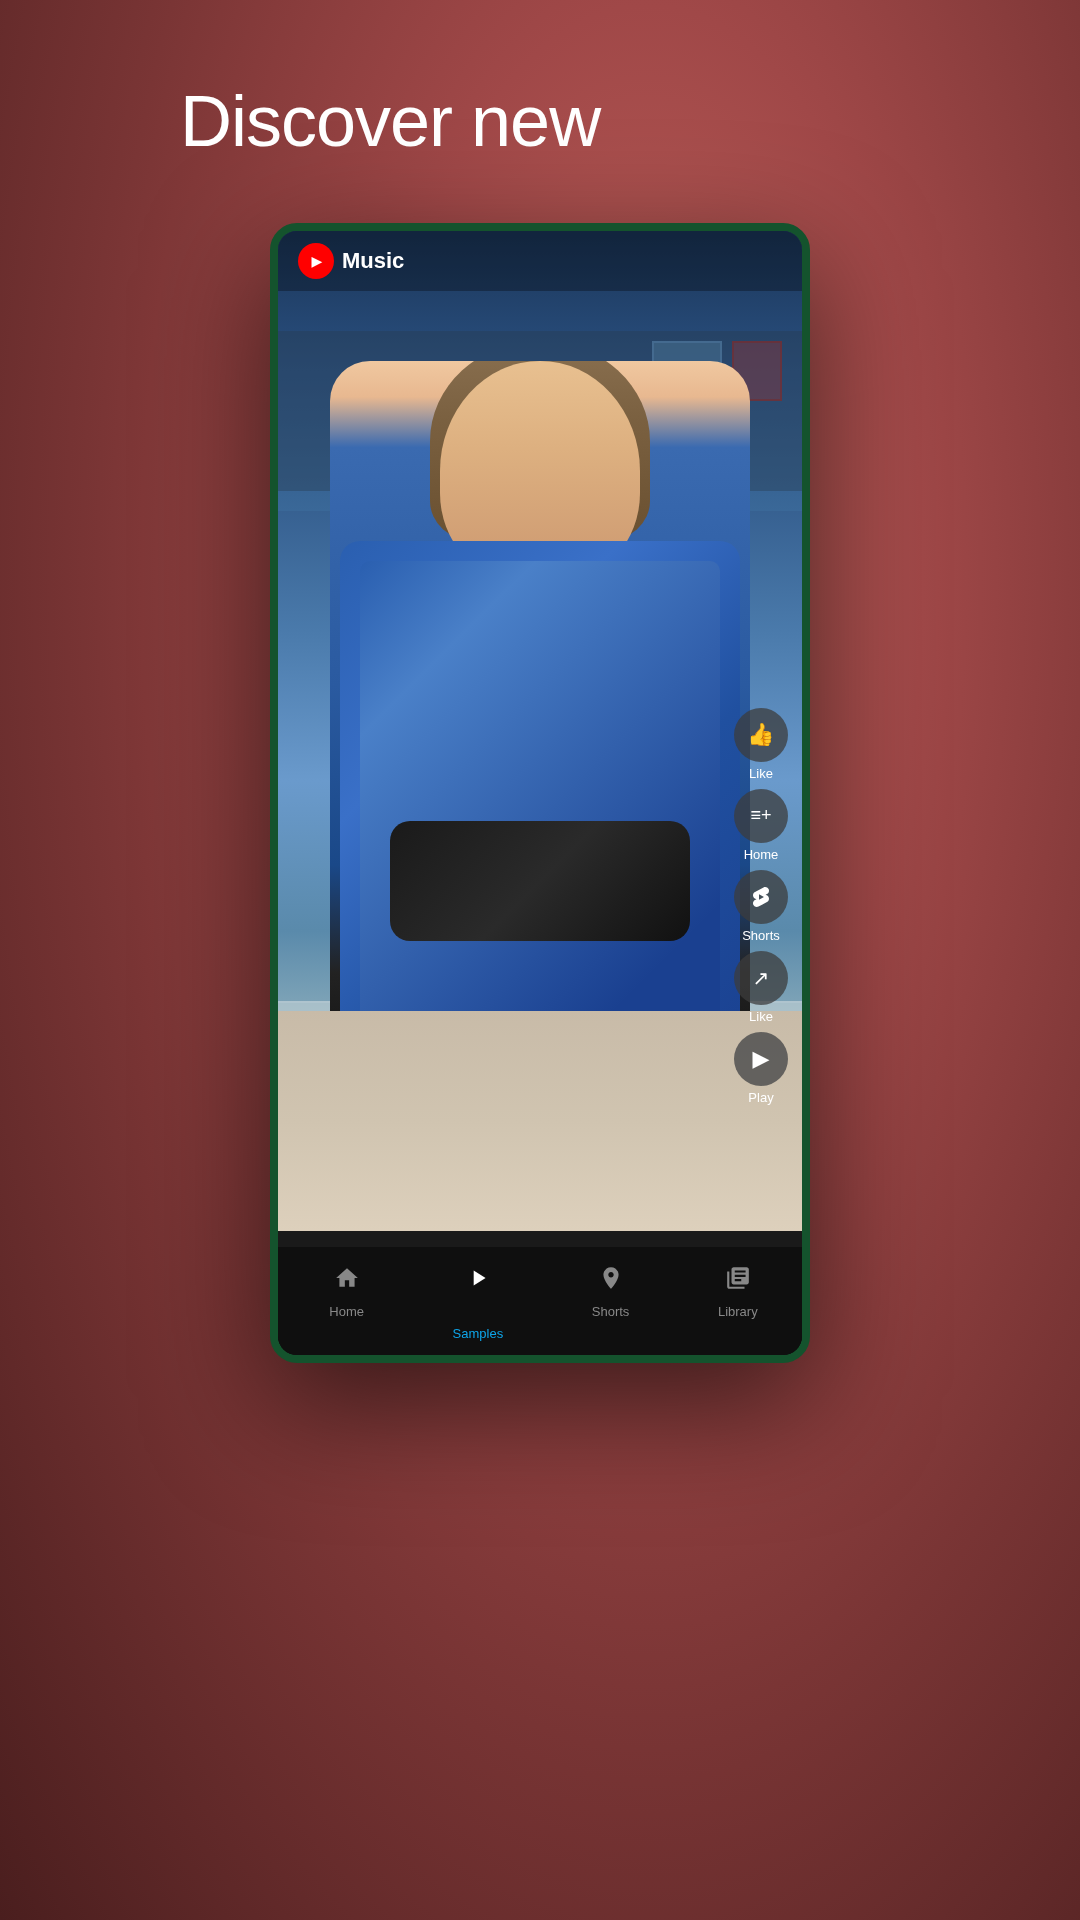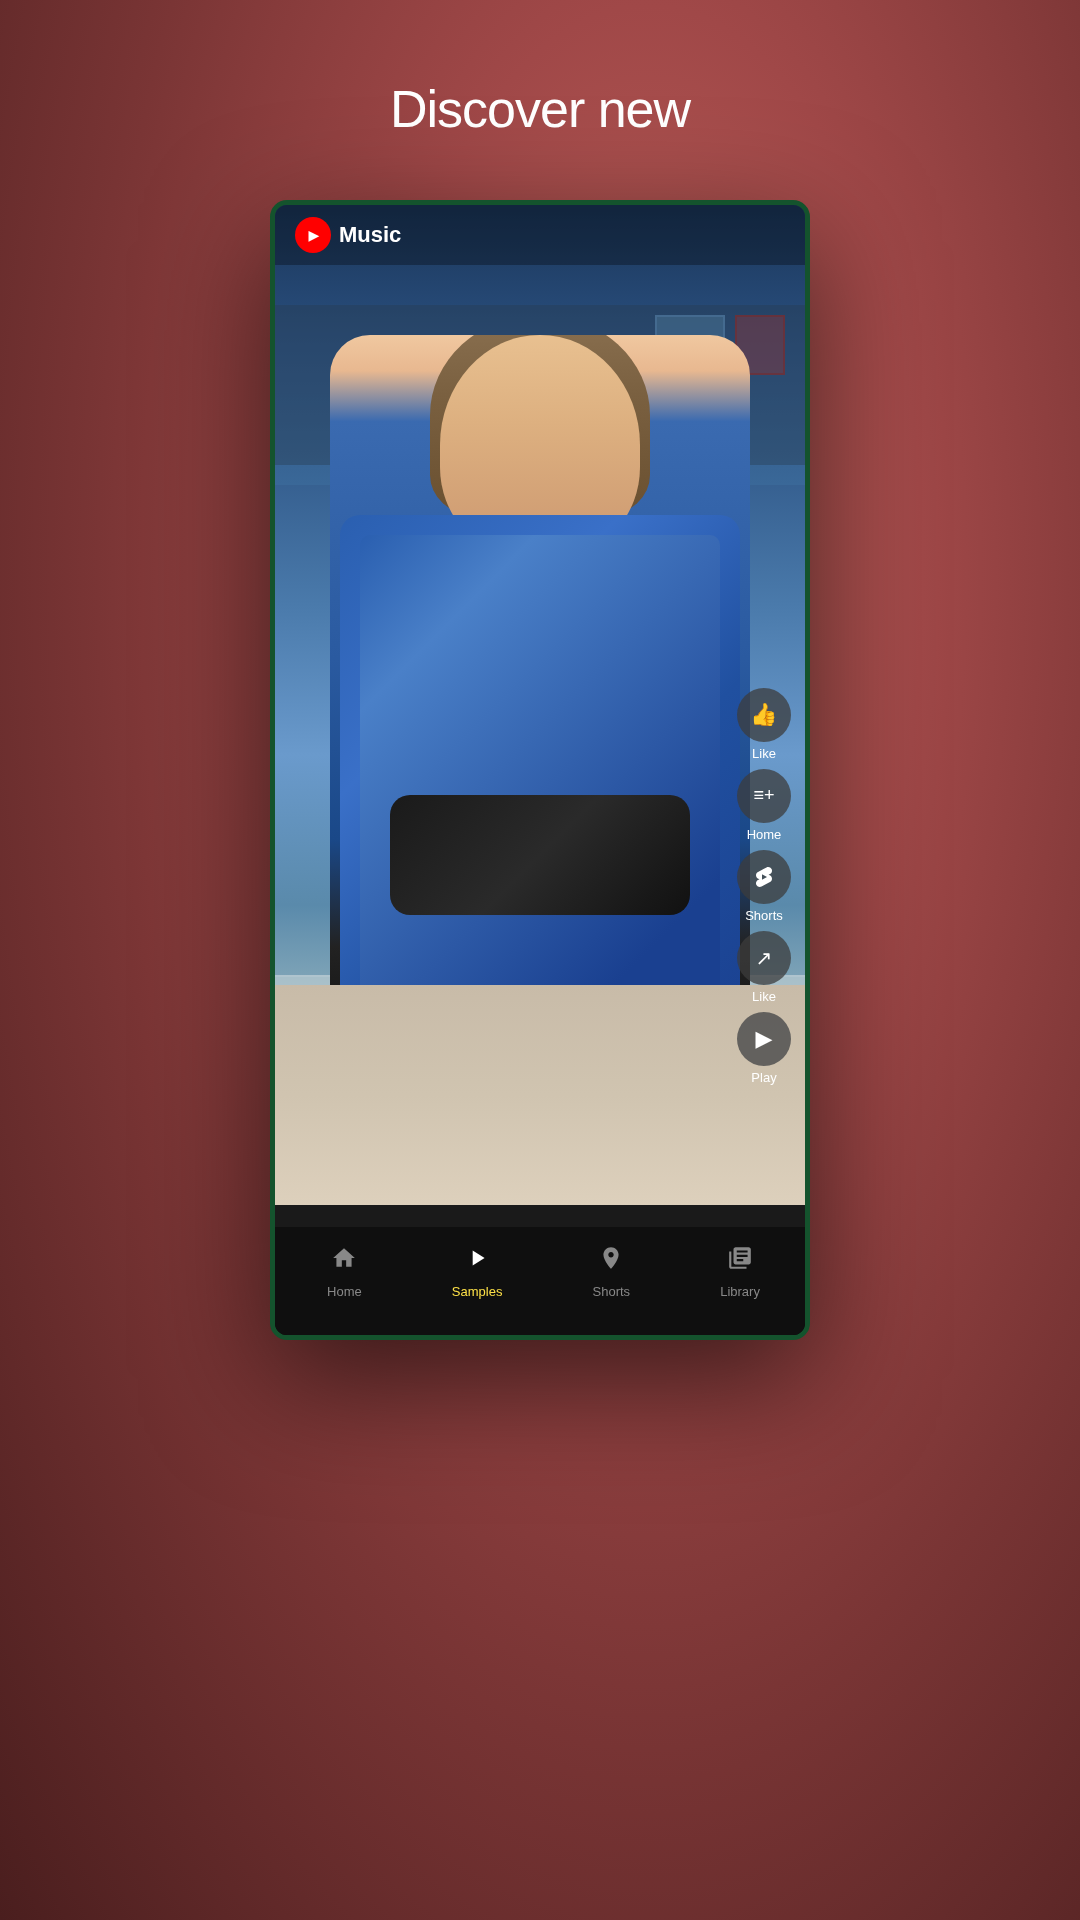--- a/index.html
+++ b/index.html
@@ -9,38 +9,38 @@
       background: radial-gradient(ellipse at 60% 30%, #c0605a 0%, #a04848 30%, #7a3535 60%, #4a1e1e 100%);
       display: flex;
       flex-direction: column;
       align-items: center;
       font-family: 'Arial', sans-serif;
       overflow: hidden;
       position: relative;
     }
     .headline {
       color: #ffffff;
-      font-size: 52px;
+      font-size: 72px;
       font-weight: 400;
-      text-align: center;
+      text-align: left;
       margin-top: 80px;
       line-height: 1.15;
       letter-spacing: -1px;
       width: 720px;
     }
     .phone-wrapper {
       margin-top: 60px;
       width: 540px;
       height: 1140px;
       background: #1a1a1a;
-      border-radius: 17px;
+      border-radius: 27px;
       overflow: hidden;
       position: relative;
       box-shadow: 0 40px 120px rgba(0,0,0,0.6);
-      border: 5px solid #14532d;
+      border: 8px solid #14532d;
     }
     .video-area {
       width: 100%;
       height: 1000px;
       position: relative;
       background: linear-gradient(180deg, #1e3a5f 0%, #2a5080 20%, #4a7aab 40%, #6a9acc 55%, #5a8aab 70%, #8aacbb 80%, #c8bba8 90%, #d4c4a8 100%);
       overflow: hidden;
     }
     
     .video-area::before {
@@ -254,21 +254,22 @@
       color: #888;
     }
     .nav-icon.active {
       color: white;
     }
     .nav-label {
       font-size: 13px;
       color: #888;
     }
     .nav-label.active {
-      color: #fde047;
+      color: #0ea5e9;
+      margin-top: 22px;
     }
     
     .home-indicator {
       position: absolute;
       bottom: 12px;
       left: 50%;
       transform: translateX(-50%);
       width: 160px;
       height: 5px;
       background: rgba(255,255,255,0.4);

